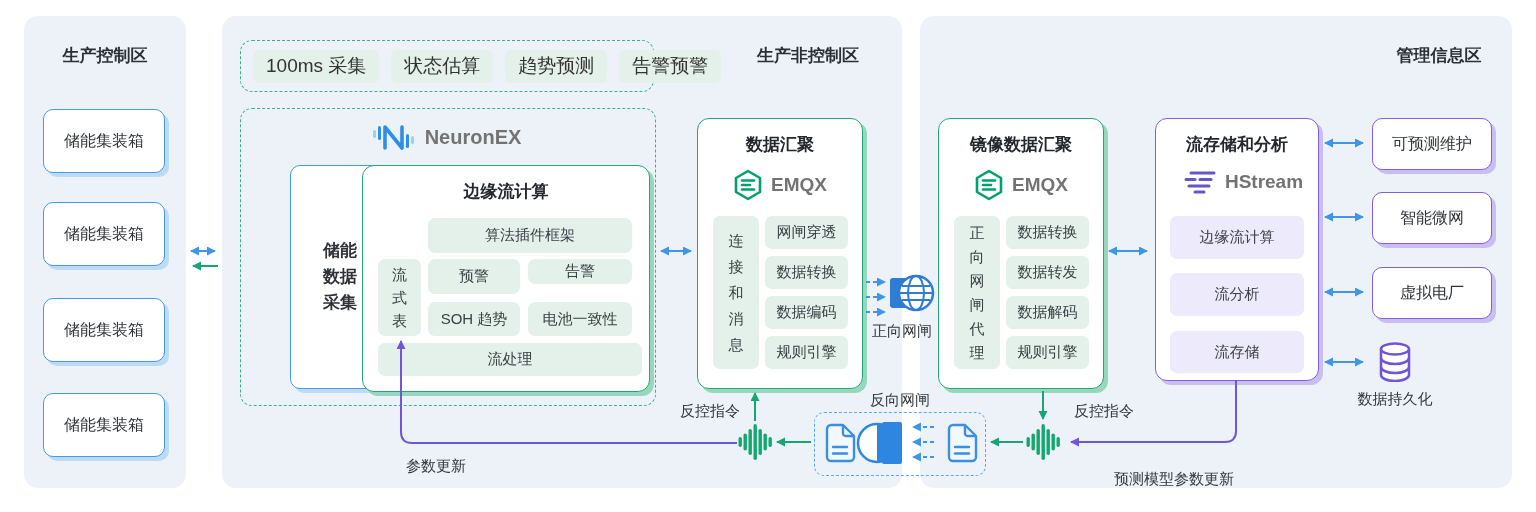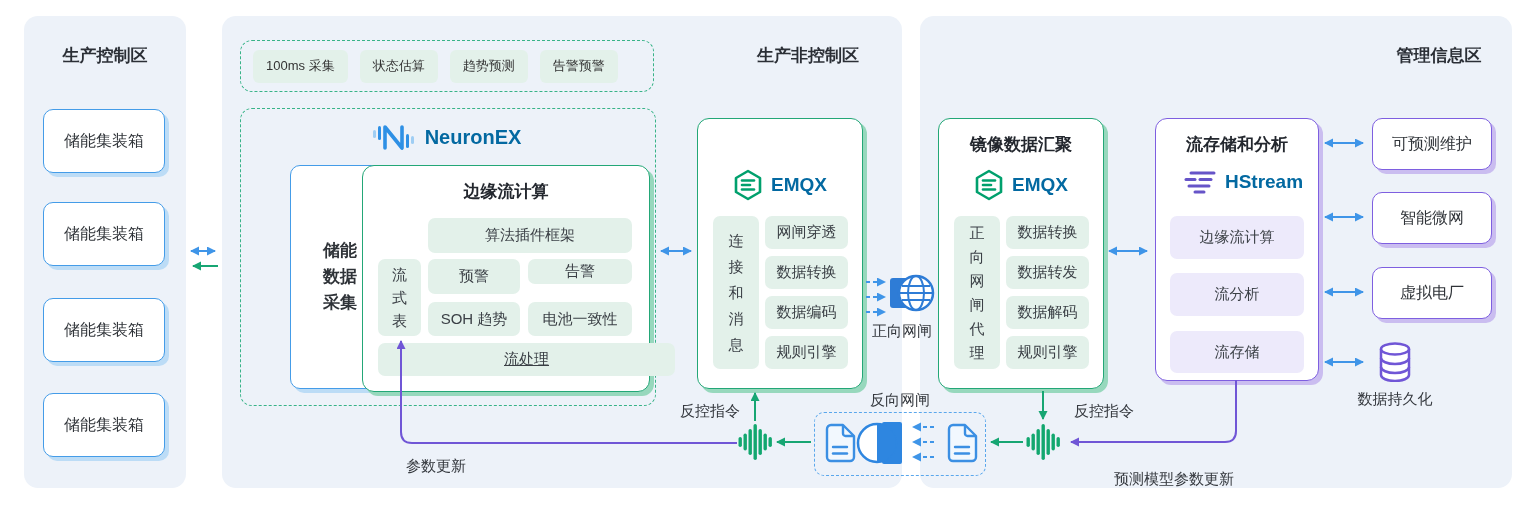--- a/index.html
+++ b/index.html
@@ -11,29 +11,29 @@
   .wbox-blue{background:#fff;border:1.5px solid #449ce8;border-radius:10px;box-shadow:4px 4px 0 0 #bcdcf6;
              display:flex;align-items:center;justify-content:center;font-size:16px;font-weight:500;}
   .wbox-green{background:#fff;border:1.5px solid #23a777;border-radius:12px;box-shadow:4px 4px 0 0 #97d8bd;}
   .wbox-purple{background:#fff;border:1.5px solid #7e5fe0;border-radius:12px;box-shadow:4px 4px 0 0 #cabdf0;}
   .appbox{background:#fff;border:1.5px solid #7e5fe0;border-radius:10px;box-shadow:4px 4px 0 0 #cabdf0;
           display:flex;align-items:center;justify-content:center;font-size:16px;font-weight:500;}
   .dashed-green{border:1.6px dashed #38b388;border-radius:12px;}
   .dashed-blue{border:1.6px dashed #5aa7ec;border-radius:10px;}
   .tagrow{display:flex;align-items:center;gap:12px;padding:0 12px;box-sizing:border-box;}
   .tag{height:33px;padding:0 13px;background:#e3f1ea;border-radius:6px;display:flex;align-items:center;
-       justify-content:center;font-size:13px;color:#333;white-space:nowrap;}
+       justify-content:center;font-size:19px;color:#333;white-space:nowrap;}
   .cell{background:#e3f1ea;border-radius:7px;display:flex;align-items:center;justify-content:center;
         font-size:15px;color:#3a3f45;}
   .cell-p{background:#edeafb;border-radius:7px;display:flex;align-items:center;justify-content:center;
         font-size:15px;color:#3a3f45;}
   .vtext{white-space:pre-line;text-align:center;display:flex;align-items:center;justify-content:center;}
   .box-title{position:absolute;left:0;right:0;text-align:center;font-size:17px;font-weight:700;color:#23272e;}
   .logo-row{position:absolute;left:0;right:0;display:flex;align-items:center;justify-content:center;gap:8px;}
-  .logo-text{font-size:19px;font-weight:700;color:#0369a1;}
+  .logo-text{font-size:19px;font-weight:700;color:#737373;}
   .flow-label{font-size:15px;color:#33373d;text-align:center;white-space:nowrap;}
   svg{display:block;}
 </style>
 </head>
 <body>
 
 <div id="stage">
 
   <div class="abs panel" style="left:24px;top:16px;width:162px;height:472px;"></div>
   <div class="abs panel" style="left:222px;top:16px;width:680px;height:472px;"></div>
@@ -76,24 +76,25 @@
   <div class="abs wbox-green" style="left:362px;top:165px;width:286px;height:225px;">
     <div class="box-title" style="top:14px;">边缘流计算</div>
     <div class="abs cell" style="left:65px;top:52px;width:204px;height:35px;">算法插件框架</div>
     <div class="abs cell vtext" style="left:15px;top:93px;width:43px;height:77px;line-height:23px;font-size:15px;">流
 式
 表</div>
     <div class="abs cell" style="left:65px;top:93px;width:92px;height:35px;">预警</div>
     <div class="abs cell" style="left:165px;top:93px;width:104px;height:25px;">告警</div>
     <div class="abs cell" style="left:65px;top:136px;width:92px;height:34px;">SOH 趋势</div>
     <div class="abs cell" style="left:165px;top:136px;width:104px;height:34px;">电池一致性</div>
-    <div class="abs cell" style="left:15px;top:177px;width:297px;height:33px;text-decoration:underline;">流处理</div>
+    <div class="abs cell" style="left:15px;top:177px;width:264px;height:33px;">流处理</div>
   </div>
 
   <div class="abs wbox-green" style="left:697px;top:118px;width:164px;height:269px;">
+    <div class="box-title" style="top:14px;">数据汇聚</div>
     <div class="logo-row" style="top:50px;">
       <span>
         <svg width="30" height="32" viewBox="0 0 30 32">
           <path d="M15,2 L27,9 V23 L15,30 L3,23 V9 Z" fill="none" stroke="#00a06d" stroke-width="2.6" stroke-linejoin="round"></path>
           <line x1="9" y1="11.5" x2="21" y2="11.5" stroke="#00a06d" stroke-width="2.6" stroke-linecap="round"></line>
           <line x1="9" y1="16" x2="17" y2="16" stroke="#00a06d" stroke-width="2.6" stroke-linecap="round"></line>
           <line x1="9" y1="20.5" x2="21" y2="20.5" stroke="#00a06d" stroke-width="2.6" stroke-linecap="round"></line>
         </svg>
       </span>
       <span class="logo-text">EMQX</span>

